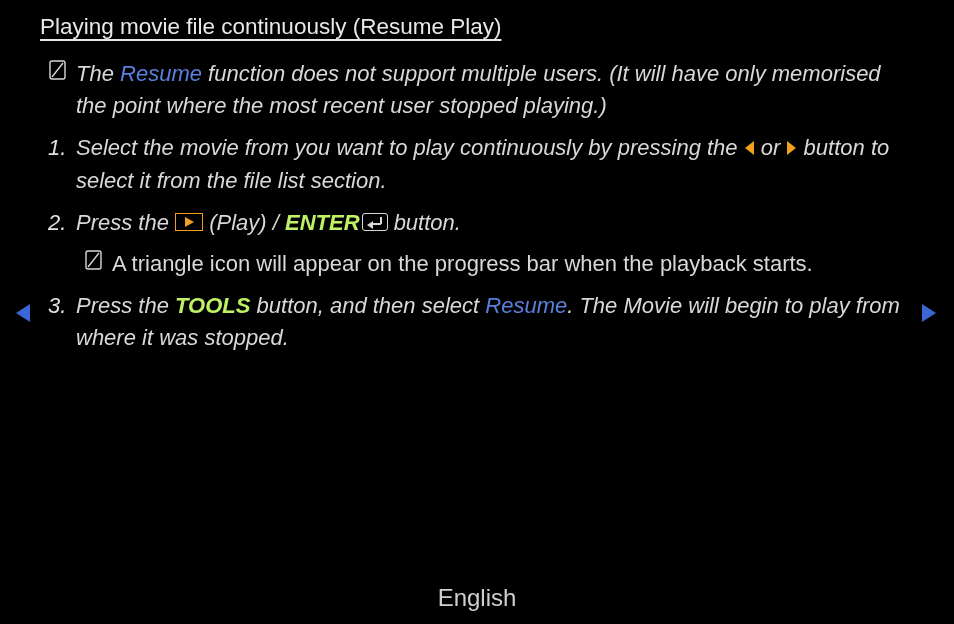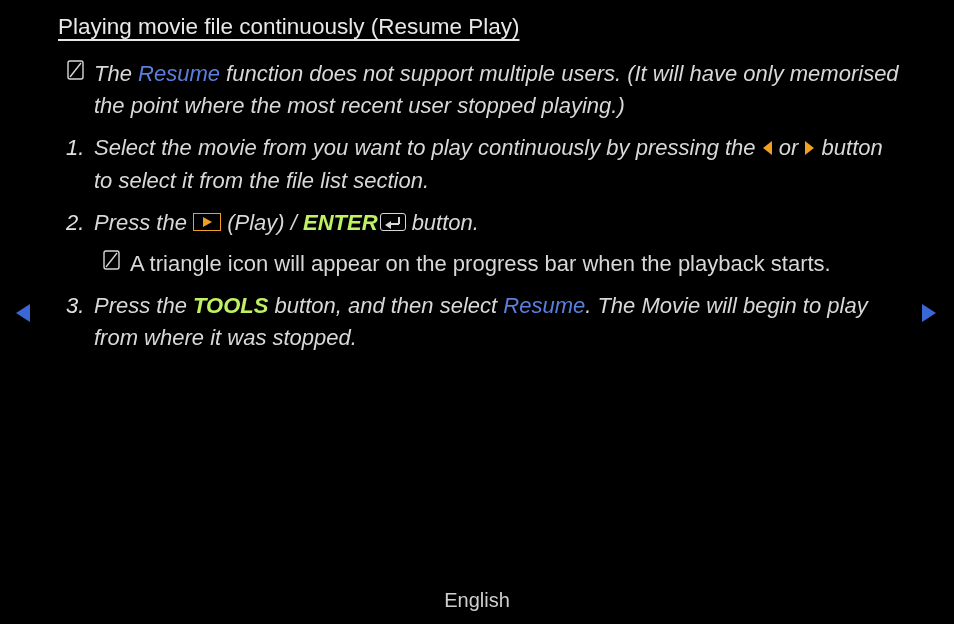--- a/index.html
+++ b/index.html
@@ -7,21 +7,21 @@
     background: #000;
     color: #d8d8d8;
     font-family: "Helvetica Neue", Helvetica, Arial, sans-serif;
     width: 954px;
     height: 624px;
     position: relative;
     overflow: hidden;
     font-weight: 300;
   }
   .content {
-    padding: 14px 50px 0 58px;
+    padding: 14px 50px 0 40px;
   }
   .title {
     font-size: 22.5px;
     font-weight: 500;
     color: #e8e8e8;
     text-decoration: underline;
     text-underline-offset: 5px;
     margin-bottom: 18px;
   }
   .intro {
@@ -133,21 +133,21 @@
     width: 20px;
     cursor: pointer;
   }
   .nav-left { left: 14px; }
   .nav-right { right: 14px; }
   .lang {
     position: absolute;
     bottom: 12px;
     left: 0; right: 0;
     text-align: center;
-    font-size: 20px;
+    font-size: 24px;
     color: #cfcfcf;
   }
 </style>
 </head>
 <body>
 
 <div class="content">
   <div class="title">Playing movie file continuously (Resume Play)</div>
 
 

